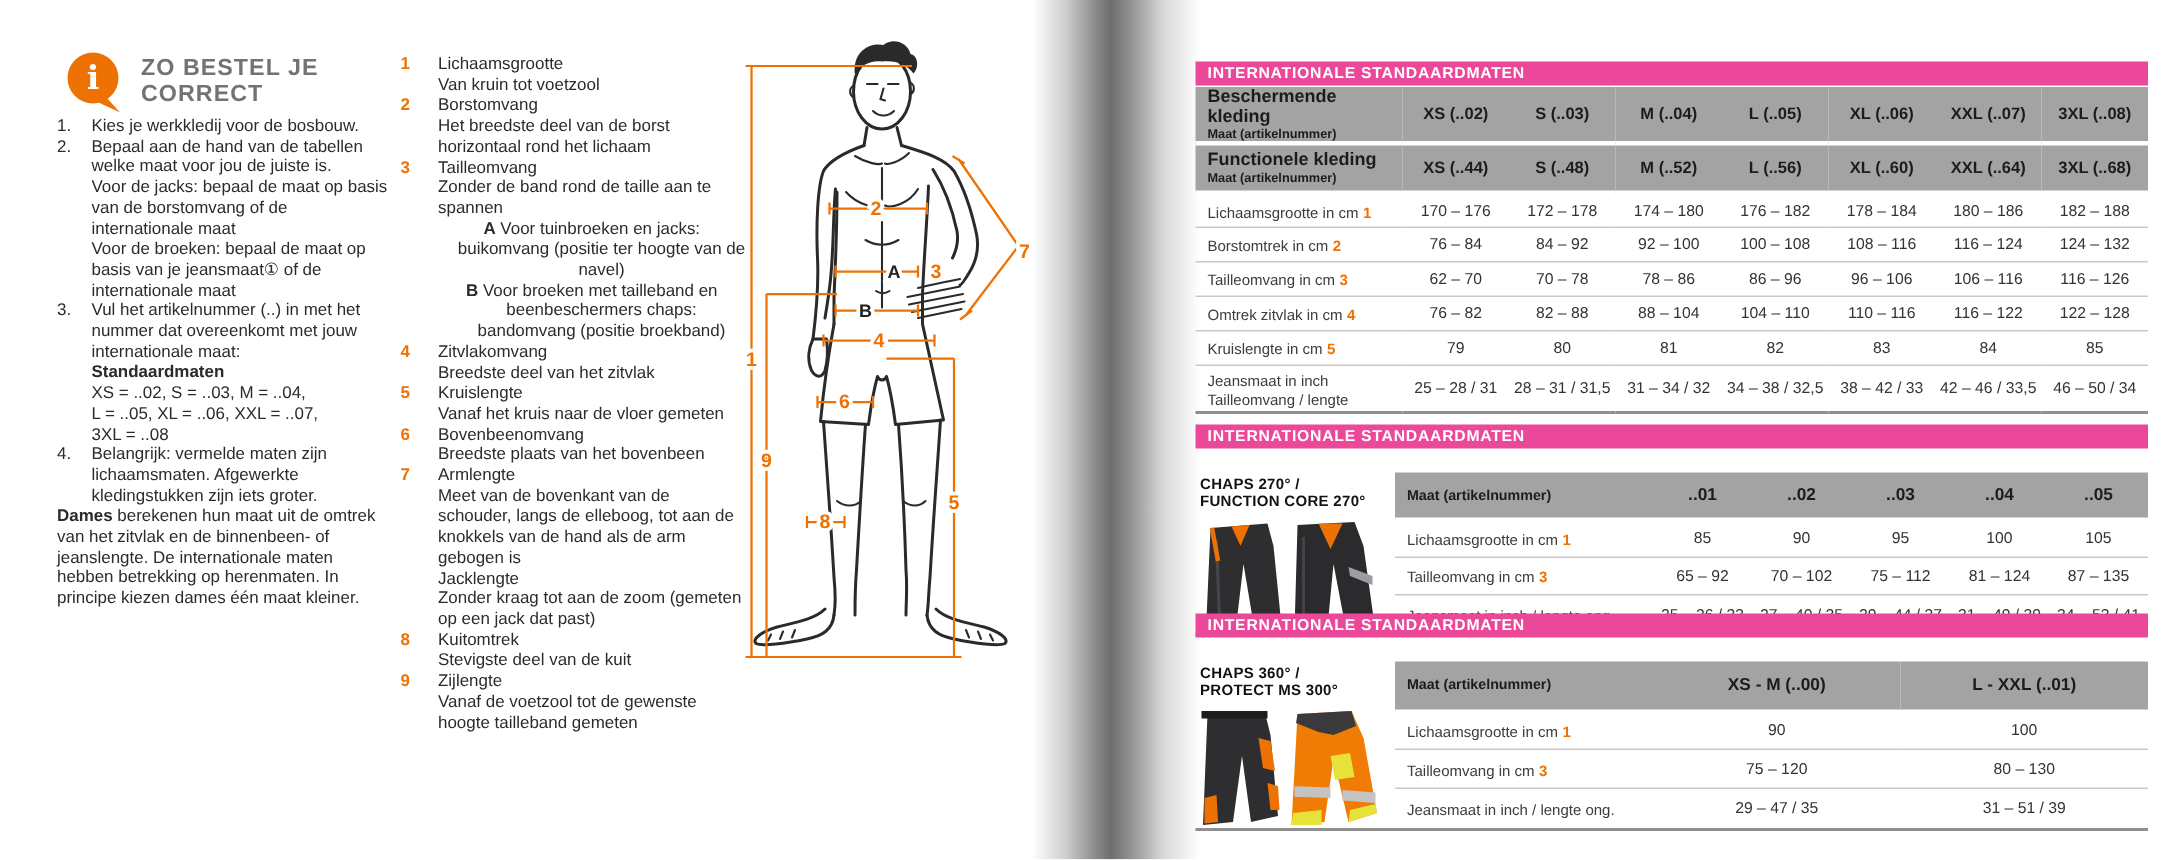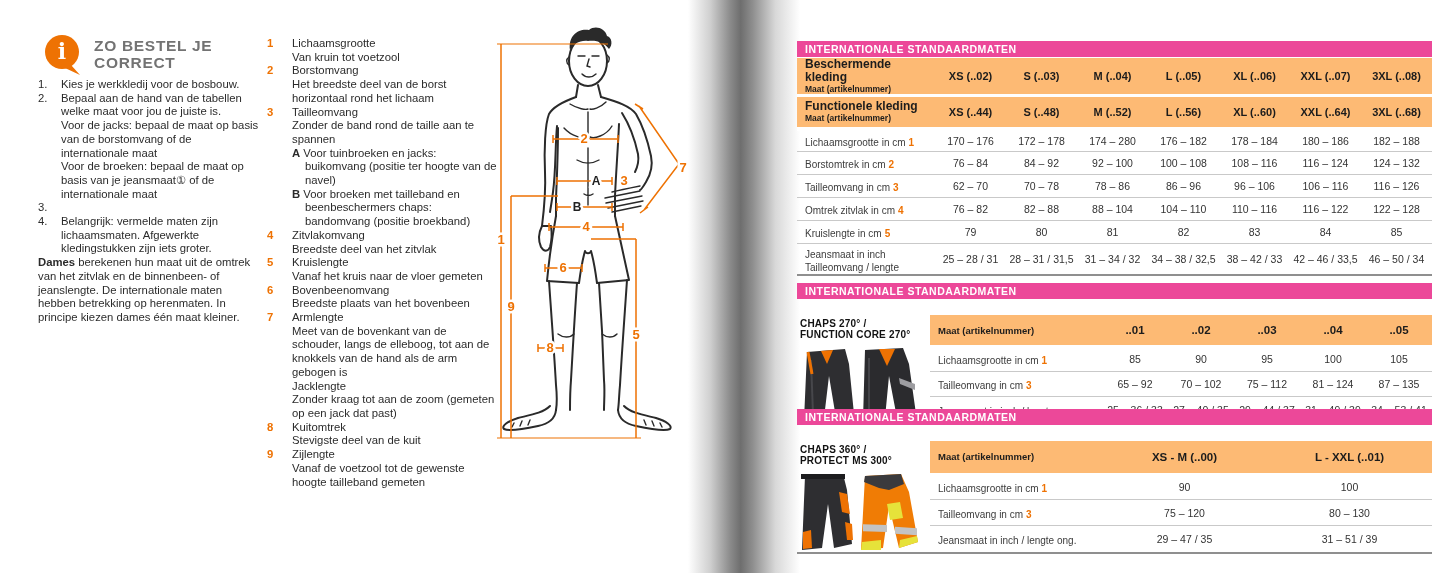--- a/index.html
+++ b/index.html
@@ -18,21 +18,21 @@
   .bold-line{font-weight:bold;}
   .dames{margin:0;}
   .dames b{font-weight:bold;}
 
   .legend{position:absolute;left:267px;top:37px;width:230px;font-size:11.3px;line-height:13.7px;color:#2b2b2b;}
   .legend-item{display:flex;}
   .legend-num{width:25px;flex:none;font-weight:bold;color:#ee7203;}
   .legend-body{flex:1;}
   .legend-title{font-weight:normal;}
   .legend-title:empty,.legend-desc:empty{display:none;}
-  .legend-sub{padding-left:13px;text-indent:-13px;}
+  .legend-sub{padding-left:13px;text-indent:-13px;text-align:center;}
   .legend-sub b{font-weight:bold;}
 
   .figure{position:absolute;left:488px;top:18px;}
   .fig-line{stroke:#ee7203;stroke-width:1.5;fill:none;}
   .fig-thin{stroke:#ee7203;stroke-width:1.2;fill:none;}
   .fig-num{fill:#ee7203;font:bold 13px "Liberation Sans",sans-serif;text-anchor:middle;
            paint-order:stroke;stroke:#ffffff;stroke-width:5px;}
   .fig-ab{fill:#222;font:bold 12px "Liberation Sans",sans-serif;text-anchor:middle;
           paint-order:stroke;stroke:#ffffff;stroke-width:5px;}
   .body-outline{stroke:#2a2a2a;stroke-width:2;fill:none;stroke-linecap:round;stroke-linejoin:round;}
@@ -44,21 +44,21 @@
 
   
   .right-page{position:absolute;left:797px;top:0;width:635px;height:573px;}
   .bar{background:#ec4899;color:#fff;font-weight:bold;font-size:10.5px;letter-spacing:.5px;
        height:16px;line-height:16px;padding:0 8px;text-transform:uppercase;}
   table{border-collapse:collapse;table-layout:fixed;}
   td{padding:0;}
 
   .t1block{position:absolute;top:41px;left:0;width:635px;}
   .t1{width:635px;margin-top:1px;}
-  .hrow td{background:#fdba74;}
+  .hrow td{background:#a3a3a3;}
   .t1 .headrows tr td{border-bottom:3px solid #fff;}
   .t1 .headrows tr:last-child td{border-bottom:4px solid #fff;}
   .t1 .hrow{height:33px;}
   .labelcell{padding-left:8px;text-align:left;vertical-align:middle;}
   .hlabel{font-weight:bold;font-size:12px;line-height:13px;color:#1c1c1c;}
   .hsub{font-weight:bold;font-size:8.5px;color:#1c1c1c;}
   .scell{font-weight:bold;font-size:11px;text-align:center;color:#1c1c1c;vertical-align:middle;}
   .drow{height:23px;}
   .drow td{border-bottom:1px solid #c9c9c9;}
   .t1 .datarows tr:first-child td{border-top:1px solid #c9c9c9;}
@@ -123,20 +123,31 @@
                 <p class="para">Bepaal aan de hand van de tabellen welke maat voor jou de juiste is.</p>
                 <p class="para">Voor de jacks: bepaal de maat op basis van de borstomvang of de internationale maat</p>
                 <p class="para">Voor de broeken: bepaal de maat op basis van je jeansmaat① of de internationale maat</p>
               </div>
 
               <div></div>
             </div>
           </div>
           <div class="step">
             <div class="step-num">3.</div>
+            <div class="step-body">
+              <div>
+                <p class="para">Vul het artikelnummer (..) in met het nummer dat overeenkomt met jouw internationale maat:</p>
+              </div>
+              <p class="para bold-line">Standaardmaten</p>
+              <div>
+                <p class="para">XS = ..02, S = ..03, M = ..04,</p>
+                <p class="para">L = ..05, XL = ..06, XXL = ..07,</p>
+                <p class="para">3XL = ..08</p>
+              </div>
+            </div>
           </div>
           <div class="step">
             <div class="step-num">4.</div>
             <div class="step-body">
               <div>
                 <p class="para">Belangrijk: vermelde maten zijn lichaamsmaten. Afgewerkte kledingstukken zijn iets groter.</p>
               </div>
 
               <div></div>
             </div>
@@ -343,21 +354,21 @@
         <tbody class="datarows">
 
         <tr class="drow">
               <td class="labelcell">
                 <span class="dlabel">Lichaamsgrootte in cm</span><b class="onum">1</b>
                 
               </td>
 
             <td class="dcell">170 – 176</td>
               <td class="dcell">172 – 178</td>
-              <td class="dcell">174 – 280</td>
+              <td class="dcell">174 – 180</td>
               <td class="dcell">176 – 182</td>
               <td class="dcell">178 – 184</td>
               <td class="dcell">180 – 186</td>
               <td class="dcell">182 – 188</td>
             </tr>
             <tr class="drow">
               <td class="labelcell">
                 <span class="dlabel">Borstomtrek in cm</span><b class="onum">2</b>
                 
               </td>

